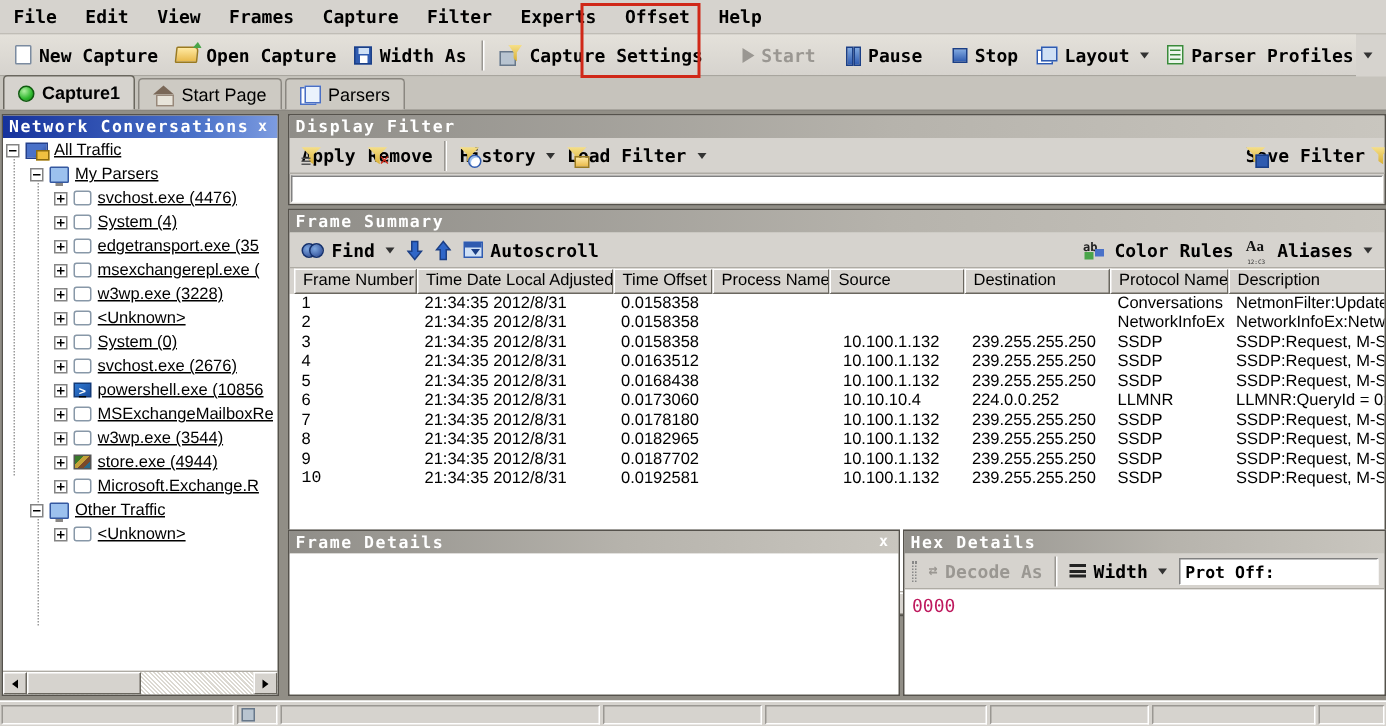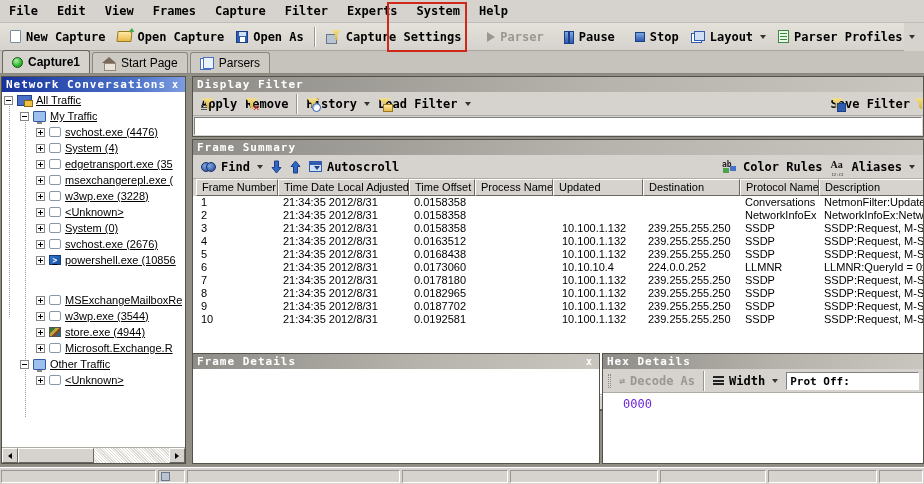--- a/index.html
+++ b/index.html
@@ -135,21 +135,21 @@
   .i-colorrules::after { content: ""; position: absolute; left: 1px; bottom: 0; width: 6px; height: 5px; background: #4aa54a;
         box-shadow: 7px -2px 0 #4a71c8; }
   .i-aliases { width: 16px; height: 12px; position: relative; font: bold 10px "Liberation Serif", serif; }
   .i-aliases::before { content: "Aa"; position: absolute; left: 0; top: -2px; color: #111; }
   .i-aliases::after { content: "12:C3"; position: absolute; left: 1px; bottom: -4px; font: 4px "DejaVu Sans Mono", monospace; color: #333; }
 
   
   #fd-panel { left: 192px; top: 279px; width: 408px; height: 111px; }
   #hx-panel { left: 602px; top: 279px; width: 322px; height: 111px; }
   .white-body { flex: 1; background: #fff; }
-  .hex-body { flex: 1; background: #fff; padding: 4px 20px; font: 12px "DejaVu Sans Mono", monospace; color: #6d28d9; }
+  .hex-body { flex: 1; background: #fff; padding: 4px 5px; font: 12px "DejaVu Sans Mono", monospace; color: #be185d; }
 
   .grip { width: 3px; height: 14px; border-left: 1px dotted #888; border-right: 1px dotted #888; margin: 0 4px 0 1px; flex: none; }
   .i-decode { color: #9a9792; font: bold 10px "DejaVu Sans Mono", monospace; }
   .i-width { width: 11px; height: 9px; border-top: 2px solid #222; border-bottom: 2px solid #222; position: relative; flex: none; }
   .i-width::before { content: ""; position: absolute; left: 0; right: 0; top: 2px; height: 2px; background: #222; }
   .prot-field { flex: 1; height: 18px; margin-left: 4px; background: #fff; border: 1px solid; border-color: #808080 #fff #fff #808080;
                 font: bold 11px "DejaVu Sans Mono", monospace; padding: 2px 3px; white-space: nowrap; overflow: hidden; }
 
   
   .i-page { width: 11px; height: 13px; background: #fff; border: 1px solid #7b8ba0; border-radius: 1px; flex: none; }
@@ -204,45 +204,45 @@
 <div class="app">
 
   <div class="menubar">
       <span class="menu-item">File</span>
       <span class="menu-item">Edit</span>
       <span class="menu-item">View</span>
       <span class="menu-item">Frames</span>
       <span class="menu-item">Capture</span>
       <span class="menu-item">Filter</span>
       <span class="menu-item">Experts</span>
-      <span class="menu-item">System</span>
+      <span class="menu-item">Offset</span>
       <span class="menu-item">Help</span>
     </div>
 
   <div class="toolbar">
     <span class="tbtn">
       <span class="icon i-page"></span>
       <span>New Capture</span>
     </span>
     <span class="tbtn">
       <span class="icon i-folder"></span>
       <span>Open Capture</span>
     </span>
     <span class="tbtn">
       <span class="icon i-floppy"></span>
-      <span>Open As</span>
+      <span>Width As</span>
     </span>
     <span class="vsep"></span>
     <span class="tbtn">
       <span class="icon i-capset"></span>
       <span>Capture Settings</span>
     </span>
     <span class="tbtn disabled" style="margin-left:14px">
       <span class="icon i-start"></span>
-      <span>Parser</span>
+      <span>Start</span>
     </span>
     <span class="tbtn" style="margin-left:8px">
       <span class="icon i-pause"></span>
       <span>Pause</span>
     </span>
     <span class="tbtn" style="margin-left:8px">
       <span class="icon i-stop"></span>
       <span>Stop</span>
     </span>
     <span class="spacer"></span>
@@ -290,21 +290,21 @@
         <span class="tree-lines"></span>
         <span class="tree-lines2"></span>
       <div class="tree-row" style="padding-left: 2px;">
             <span class="exp minus"></span>
             <span class="ticon t-all-traffic"></span>
             <span class="tlabel">All Traffic</span>
           </div>
           <div class="tree-row" style="padding-left: 18px;">
             <span class="exp minus"></span>
             <span class="ticon t-computer"></span>
-            <span class="tlabel">My Traffic</span>
+            <span class="tlabel">My Parsers</span>
           </div>
           <div class="tree-row" style="padding-left: 34px;">
             <span class="exp plus"></span>
             <span class="ticon t-process"></span>
             <span class="tlabel">svchost.exe (4476)</span>
           </div>
           <div class="tree-row" style="padding-left: 34px;">
             <span class="exp plus"></span>
             <span class="ticon t-process"></span>
             <span class="tlabel">System (4)</span>
@@ -337,21 +337,21 @@
           <div class="tree-row" style="padding-left: 34px;">
             <span class="exp plus"></span>
             <span class="ticon t-process"></span>
             <span class="tlabel">svchost.exe (2676)</span>
           </div>
           <div class="tree-row" style="padding-left: 34px;">
             <span class="exp plus"></span>
             <span class="ticon t-powershell"></span>
             <span class="tlabel">powershell.exe (10856</span>
           </div>
-          <div class="tree-row" style="padding-left: 34px; margin-top: 24px;">
+          <div class="tree-row" style="padding-left: 34px;">
             <span class="exp plus"></span>
             <span class="ticon t-process"></span>
             <span class="tlabel">MSExchangeMailboxRe</span>
           </div>
           <div class="tree-row" style="padding-left: 34px;">
             <span class="exp plus"></span>
             <span class="ticon t-process"></span>
             <span class="tlabel">w3wp.exe (3544)</span>
           </div>
           <div class="tree-row" style="padding-left: 34px;">
@@ -454,21 +454,21 @@
           <span class="i-aliases"></span>
           <span>Aliases</span>
           <span class="dd"></span>
         </span>
       </div>
       <div class="fs-header">
           <div class="fs-th" style="width: 82px;">Frame Number</div>
           <div class="fs-th" style="width: 131px;">Time Date Local Adjusted</div>
           <div class="fs-th" style="width: 66px;">Time Offset</div>
           <div class="fs-th" style="width: 78px;">Process Name</div>
-          <div class="fs-th" style="width: 90px;">Updated</div>
+          <div class="fs-th" style="width: 90px;">Source</div>
           <div class="fs-th" style="width: 97px;">Destination</div>
           <div class="fs-th" style="width: 79px;">Protocol Name</div>
           <div class="fs-th" style="width: 240px;">Description</div>
         </div>
       <div class="fs-body">
           <div class="fs-tr">
             <div class="fs-td c0" style="width: 82px;">1</div>
             <div class="fs-td c1" style="width: 131px;">21:34:35 2012/8/31</div>
             <div class="fs-td c2" style="width: 66px;">0.0158358</div>
             <div class="fs-td c3" style="width: 78px;"></div>
@@ -551,21 +551,21 @@
             <div class="fs-td c0" style="width: 82px;">9</div>
             <div class="fs-td c1" style="width: 131px;">21:34:35 2012/8/31</div>
             <div class="fs-td c2" style="width: 66px;">0.0187702</div>
             <div class="fs-td c3" style="width: 78px;"></div>
             <div class="fs-td c4" style="width: 90px;">10.100.1.132</div>
             <div class="fs-td c5" style="width: 97px;">239.255.255.250</div>
             <div class="fs-td c6" style="width: 79px;">SSDP</div>
             <div class="fs-td c7" style="width: 240px;">SSDP:Request, M-SEA</div>
           </div>
           <div class="fs-tr">
-            <div class="fs-td c0" style="width: 82px;">10</div>
+            <div class="fs-td c0" style="width: 82px; font-family: Liberation Mono, monospace;">10</div>
             <div class="fs-td c1" style="width: 131px;">21:34:35 2012/8/31</div>
             <div class="fs-td c2" style="width: 66px;">0.0192581</div>
             <div class="fs-td c3" style="width: 78px;"></div>
             <div class="fs-td c4" style="width: 90px;">10.100.1.132</div>
             <div class="fs-td c5" style="width: 97px;">239.255.255.250</div>
             <div class="fs-td c6" style="width: 79px;">SSDP</div>
             <div class="fs-td c7" style="width: 240px;">SSDP:Request, M-SEA</div>
           </div>
         </div>
       <div class="sb-h">

